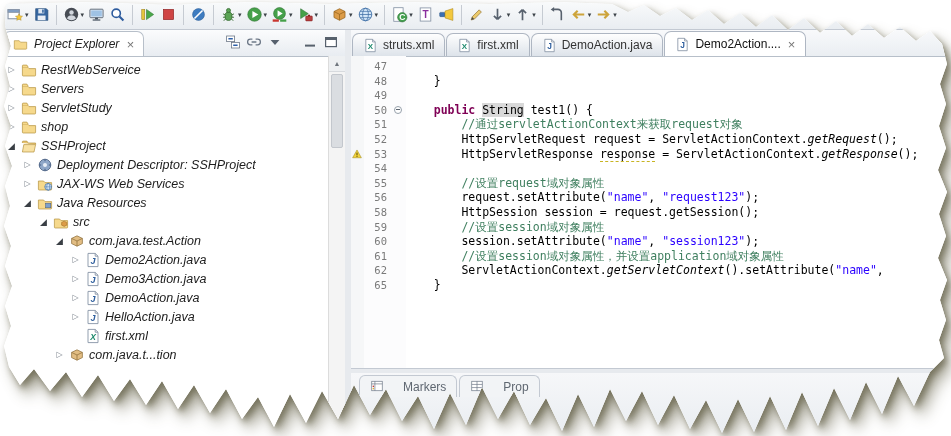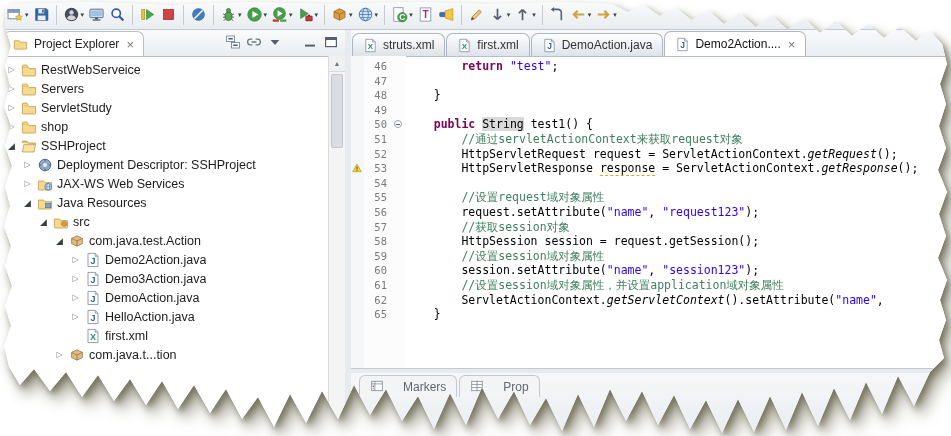--- a/index.html
+++ b/index.html
@@ -25,21 +25,21 @@
   
   .toolbar{position:absolute;top:0;left:0;right:0;height:30px;box-sizing:border-box;
            display:flex;align-items:center;padding:0 5px;
            background:linear-gradient(#fafbfc,#e9edf1);border-bottom:1px solid #c3c9d2;}
   .tbtn{display:flex;align-items:center;height:24px;padding:0 2px;border-radius:3px;}
   .ticon{display:flex;width:17px;height:17px;}
   .dd{font-size:7px;color:#3c4248;margin-left:1px;}
   .tsep{width:1px;height:20px;background:#c6cbd2;margin:0 4px;flex:none;}
 
   
-  .explorer{position:absolute;top:30px;left:0;width:345px;bottom:0;background:#fff;border-right:1px solid #aab2bd;}
+  .explorer{position:absolute;top:30px;left:0;width:345px;bottom:0;background:#fff;border-right:1px solid #aab2bd;font-style:italic;}
   .viewbar{position:relative;height:26px;background:linear-gradient(#fbfcfd,#e8ecf1);
            border-bottom:1px solid #b7bfc9;display:flex;align-items:flex-end;}
   .viewtab{display:inline-flex;align-items:center;gap:5px;height:24px;padding:0 9px;margin-left:3px;
            background:#fff;border:1px solid #b7bfc9;border-bottom:none;border-radius:7px 7px 0 0;
            font-size:12px;color:#222;}
   .vclose{color:#777;font-size:13px;margin-left:2px;line-height:1;}
   .vclose::before{content:"×";}
   .viewbar-icons{position:absolute;right:5px;top:4px;display:flex;gap:4px;align-items:center;}
   .vicon{width:17px;height:17px;display:flex;}
   .tree{position:absolute;top:26px;left:0;right:16px;bottom:0;overflow:hidden;padding-top:4px;}
@@ -582,26 +582,20 @@
               <span>Demo2Action....</span>
               <span class="tclose"></span>
             </div>
           </div>
         <div class="codearea">
           <div class="ruler-bg"></div>
           <div class="numfold-bg"></div>
           <div id="code">
               <div class="cl">
                 <span class="ann"></span>
-                <span class="num">46</span>
-                <span class="fold"></span>
-                <span class="src"><span>        </span><span class="kw">return</span><span> </span><span class="str">"test"</span><span>;</span></span>
-              </div>
-              <div class="cl">
-                <span class="ann"></span>
                 <span class="num">47</span>
                 <span class="fold"></span>
                 <span class="src"></span>
               </div>
               <div class="cl">
                 <span class="ann"></span>
                 <span class="num">48</span>
                 <span class="fold"></span>
                 <span class="src"><span>    }</span></span>
               </div>
@@ -653,26 +647,20 @@
                 <span class="ann"></span>
                 <span class="num">55</span>
                 <span class="fold"></span>
                 <span class="src"><span>        </span><span class="com">//设置request域对象属性</span></span>
               </div>
               <div class="cl">
                 <span class="ann"></span>
                 <span class="num">56</span>
                 <span class="fold"></span>
                 <span class="src"><span>        request.setAttribute(</span><span class="str">"name"</span><span>, </span><span class="str">"request123"</span><span>);</span></span>
-              </div>
-              <div class="cl">
-                <span class="ann"></span>
-                <span class="num">57</span>
-                <span class="fold"></span>
-                <span class="src"><span>        </span><span class="com">//获取session对象</span></span>
               </div>
               <div class="cl">
                 <span class="ann"></span>
                 <span class="num">58</span>
                 <span class="fold"></span>
                 <span class="src"><span>        HttpSession session = request.getSession();</span></span>
               </div>
               <div class="cl">
                 <span class="ann"></span>
                 <span class="num">59</span>

